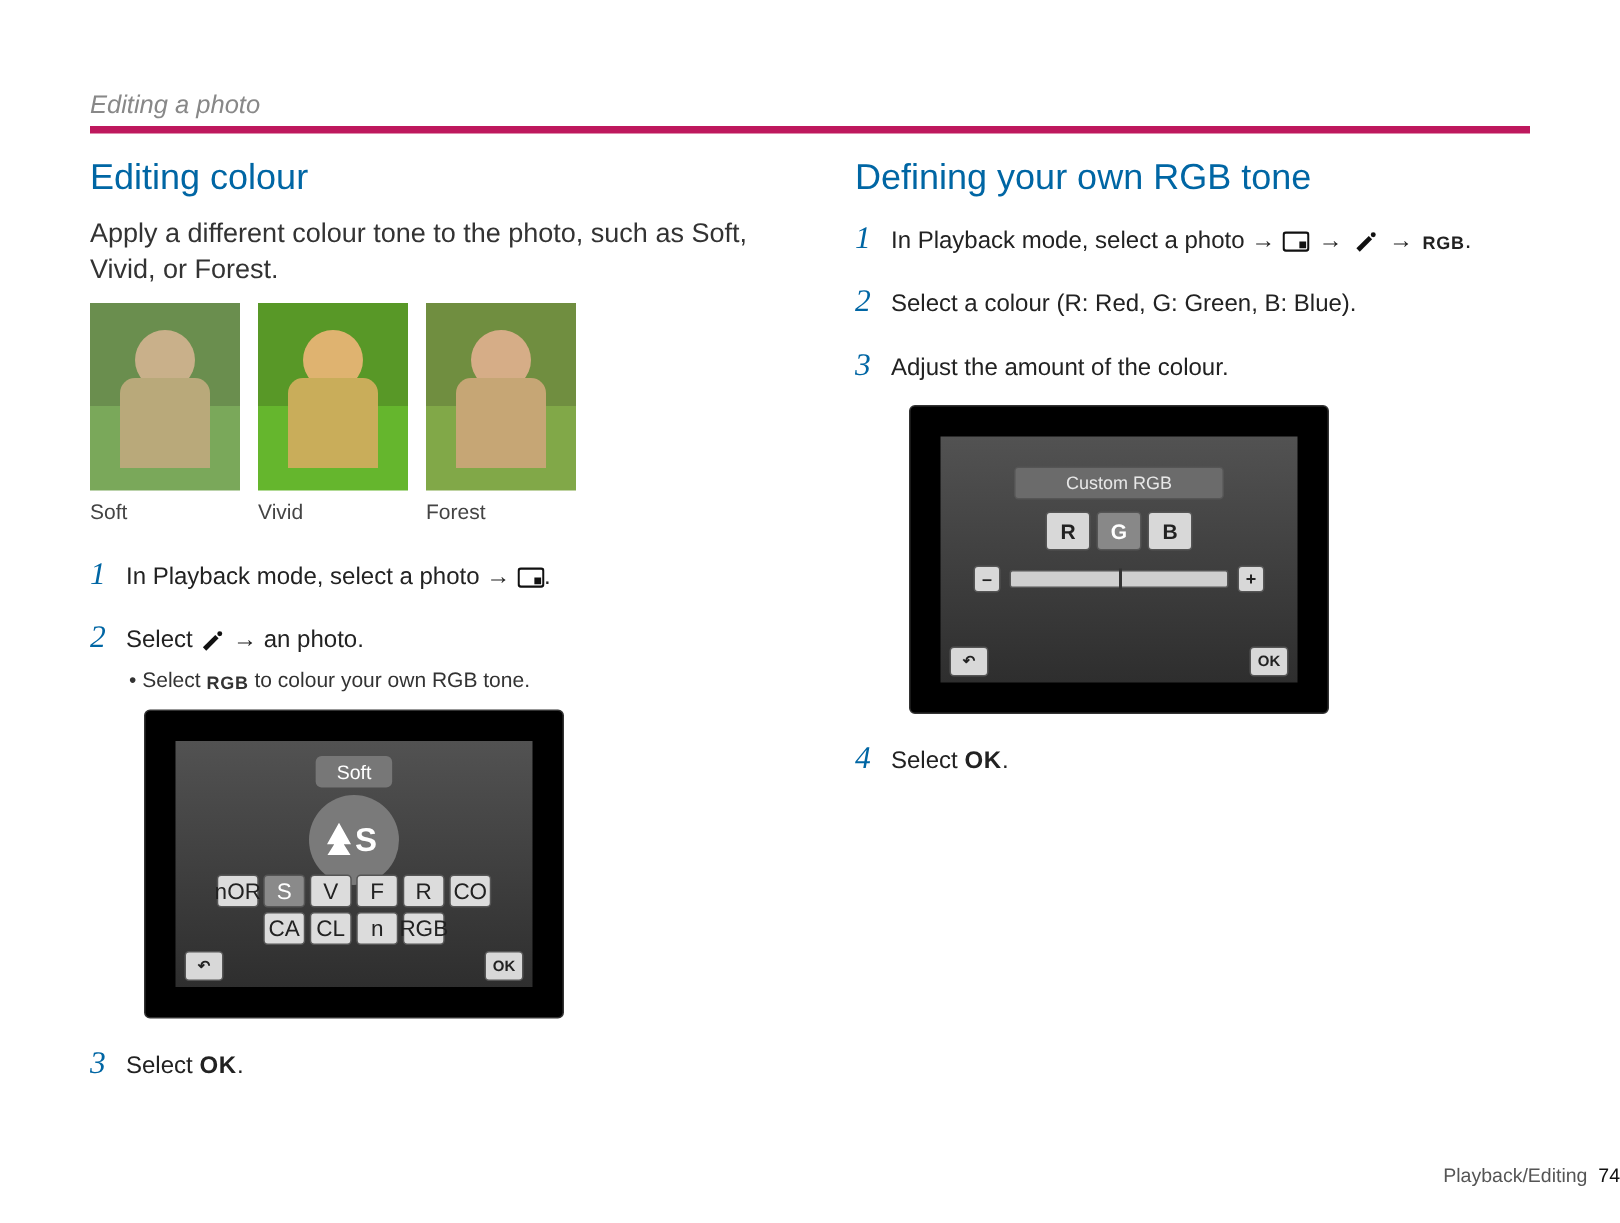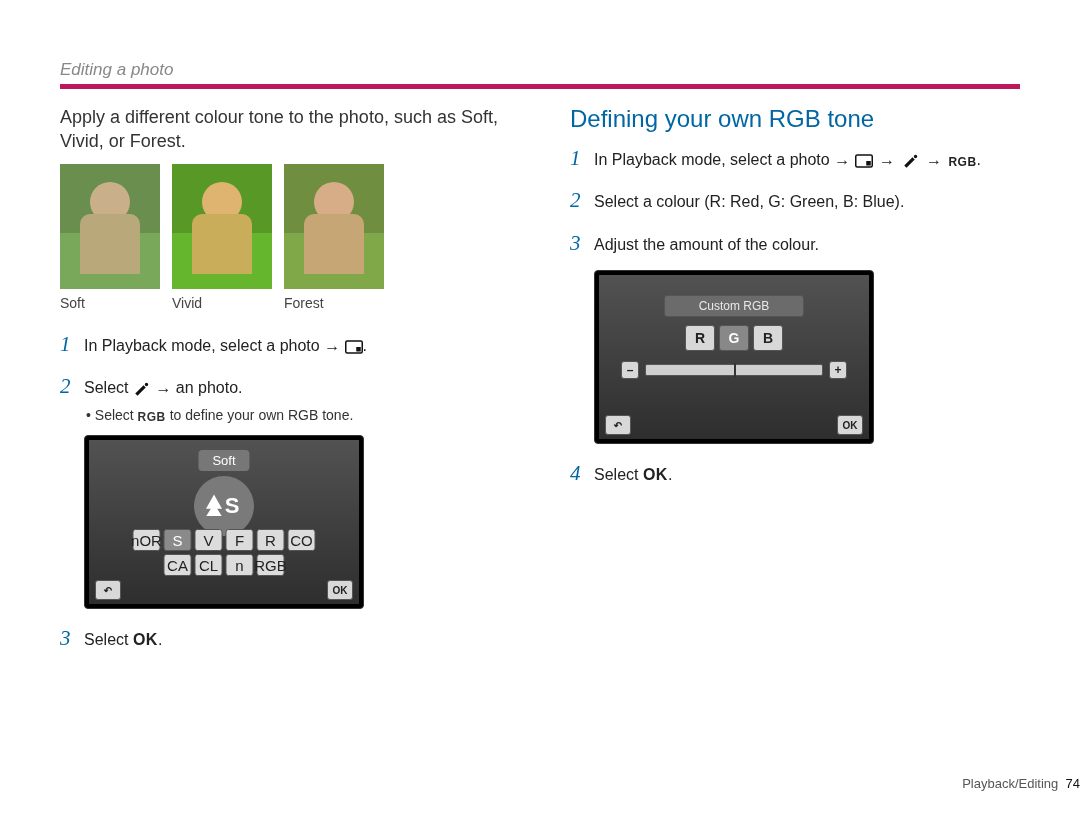--- a/index.html
+++ b/index.html
@@ -120,22 +120,22 @@
   .ok-bold { font-weight: bold; letter-spacing: 0.5px; }
   .rgb-bold { font-weight: bold; font-size: 12px; letter-spacing: 0.5px; display:inline-block; transform: translateY(1px);}
   .arrow { display:inline-block; margin:0 2px; }
 
   
   .lcd {
     width: 280px;
     border: 1px solid #333;
     border-radius: 4px;
     background: #000;
-    padding: 4px;
-    margin: 6px 0 14px 24px;
+    padding: 20px;
+    margin: 6px 0 14px 36px;
   }
   .lcd-inner {
     background: linear-gradient(180deg,#525252,#2e2e2e);
     position: relative;
   }
 
   
   .lcd-left .lcd-inner { height: 164px; }
   .soft-bubble {
     position:absolute;
@@ -222,20 +222,21 @@
   .footer .pg { color:#111; }
 </style>
 </head>
 <body>
 
 <div class="header-line">Editing a photo</div>
 
 <div class="columns">
 
   <div class="col">
+    <h2 class="section-title">Editing colour</h2>
     <p class="body-text">Apply a different colour tone to the photo, such as Soft, Vivid, or Forest.</p>
 
     <div class="thumbs">
       <div class="thumb"></div>
       <div class="thumb vivid"></div>
       <div class="thumb forest"></div>
     </div>
     <div class="thumb-labels">
       <span>Soft</span>
       <span>Vivid</span>
@@ -266,21 +267,21 @@
                 <circle cx="18" cy="3" r="2.2" fill="#111"></circle>
               </svg>
           </span>
           <span>→ an photo.</span>
         </span>
       </li>
     </ol>
     <p class="sub-bullet">
       <span>Select</span>
       <span class="rgb-bold">RGB</span>
-      <span>to define your own RGB tone.</span>
+      <span>to colour your own RGB tone.</span>
     </p>
 
     <div class="lcd lcd-left">
       <div class="lcd-inner">
         <div class="soft-bubble">Soft</div>
         <div class="big-circle">
             <span style="position:relative;left:8px">S</span>
           </div>
         <div class="icon-grid">
           <div class="ib">nOR</div>

